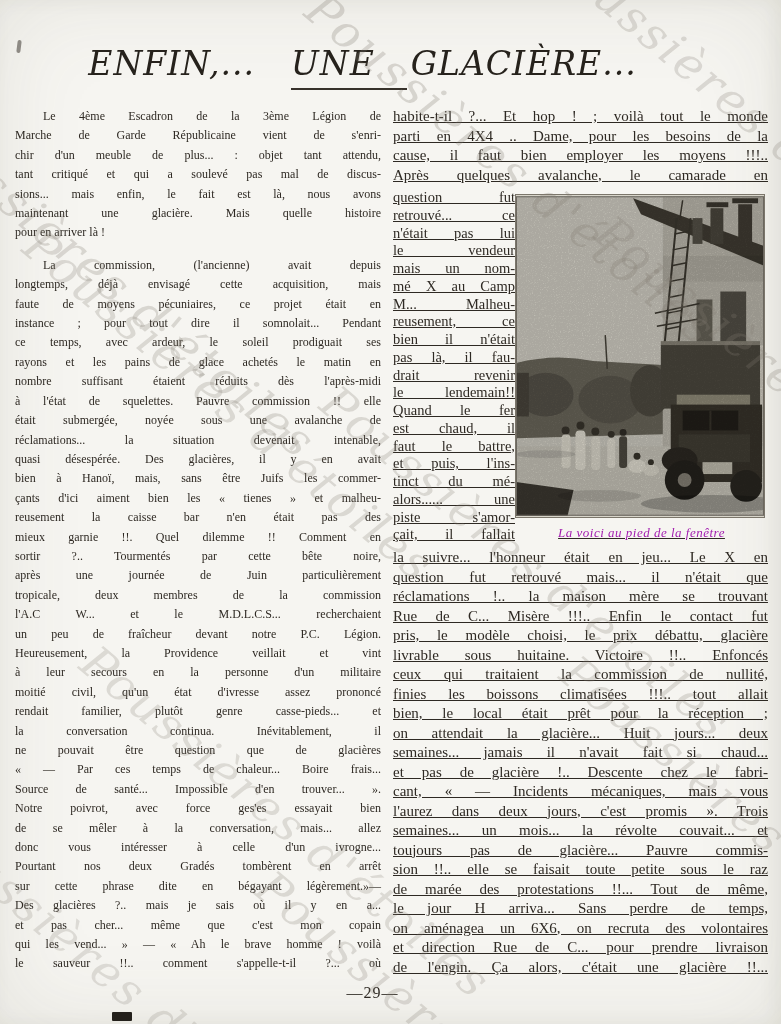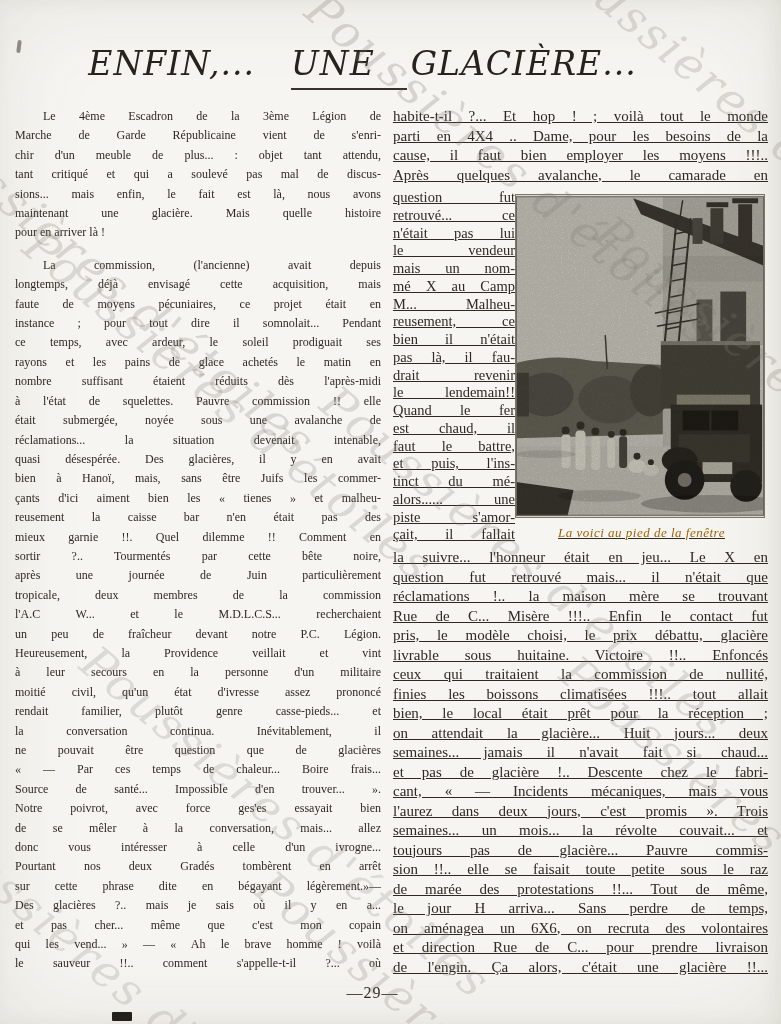--- a/index.html
+++ b/index.html
@@ -47,21 +47,21 @@
   #p2{margin-top:13px;}
   .rc-wrap{display:flex;margin-top:2px;justify-content:flex-end;}
   .rc-narrow{width:122px;font-size:14.5px;line-height:17.75px;padding-top:2px;}
   .rc-photo-block{width:253px;margin-left:0;margin-top:7px;}
   .photo-frame{
     width:248px;height:322px;border:1px solid #7b766b;
     background:#d8d5ca;overflow:hidden;
   }
   .photo-caption{
     margin-top:5px;text-align:center;font-style:italic;
-    font-size:13px;color:#a16207;letter-spacing:0.5px;
+    font-size:13px;color:#a21caf;letter-spacing:0.5px;
   }
   .rc-bottom{margin-top:4px;}
   
   .page-number{
     position:absolute;top:984px;left:0;width:781px;
     text-align:center;transform:translateX(-18px);
     font-size:16px;letter-spacing:1px;color:#2e2923;z-index:2;
   }
   
   .artifact-dash{

